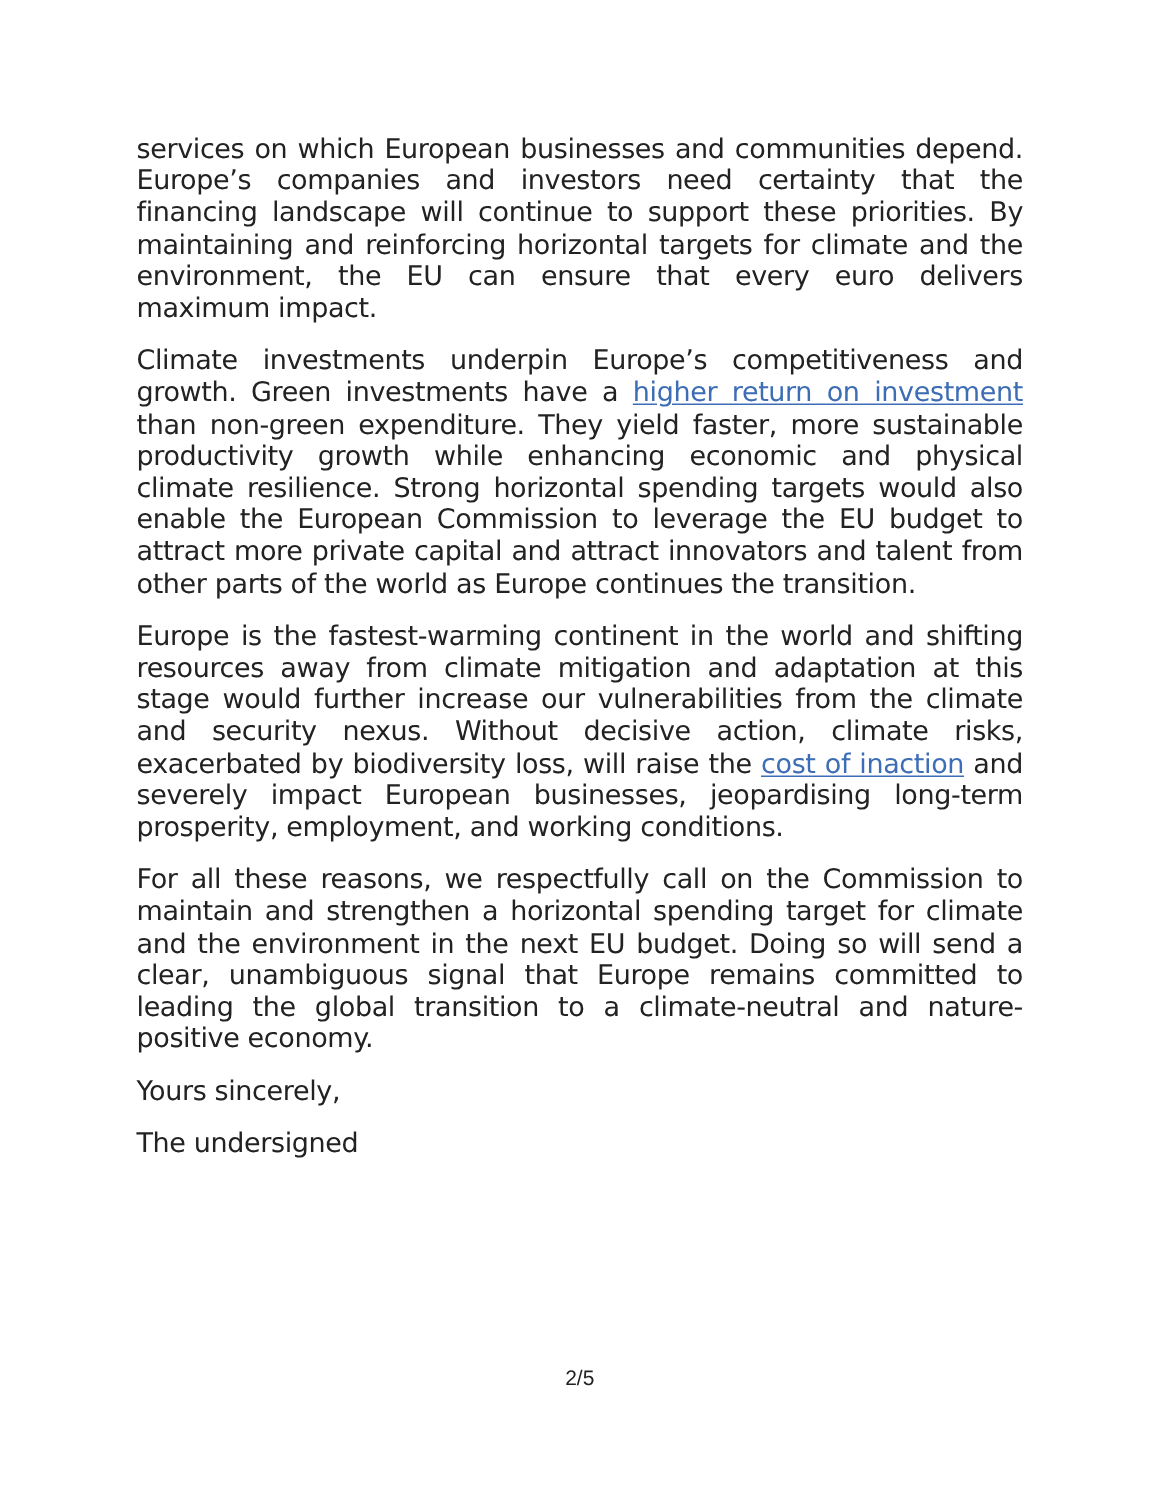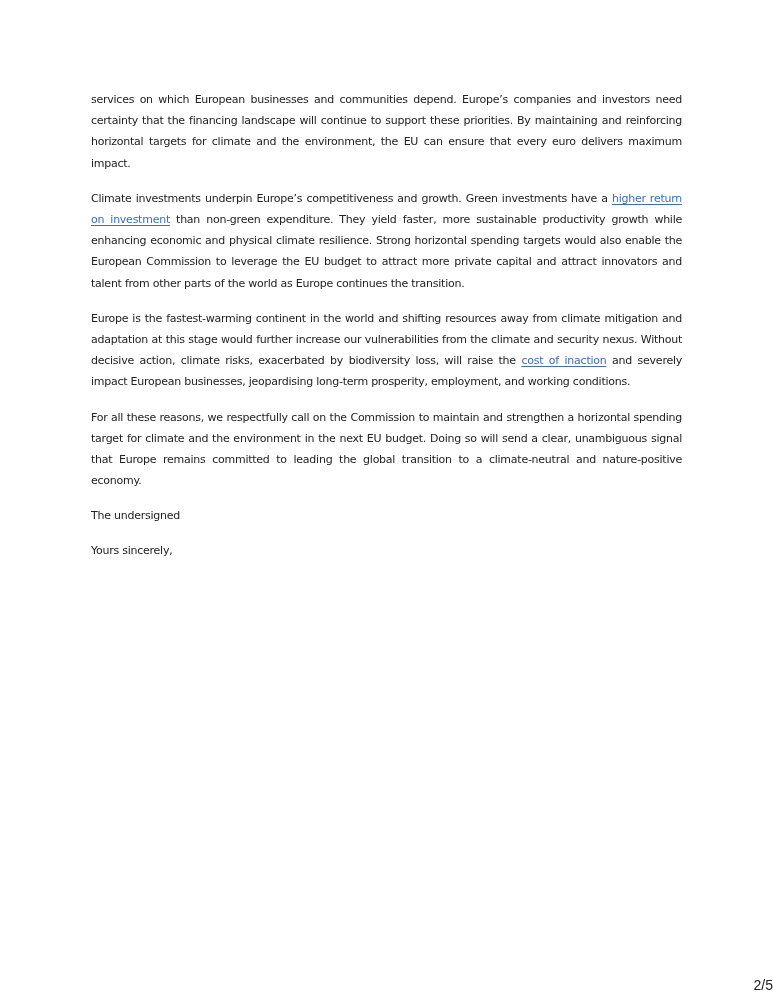--- a/index.html
+++ b/index.html
@@ -3,41 +3,41 @@
   <meta charset="utf-8">
   <style>
     html, body { margin: 0; padding: 0; background: #ffffff; }
     body { width: 773px; height: 1000px; position: relative; overflow: hidden; }
     .page {
       position: absolute;
       left: 91px;
       top: 89px;
       width: 591px;
       font-family: "DejaVu Sans", sans-serif;
-      font-size: 11px;
+      font-size: 18px;
       line-height: 21.2px;
       color: #222222;
       letter-spacing: -0.25px;
     }
     .para {
       margin: 0 0 14px 0;
       text-align: justify;
       text-align-last: left;
     }
     .para.single { margin-bottom: 13px; }
     a.link {
       color: #3d6db5;
       text-underline-offset: 2px;
     }
     .footer {
       position: absolute;
       left: 0;
       width: 773px;
-      top: 977px;
-      text-align: right;
+      top: 910px;
+      text-align: center;
       font-family: "Liberation Sans", sans-serif;
       font-size: 14px;
       color: #222222;
     }
   </style>
 </head>
 <body>
 
 <div class="page">
   <p class="para">
@@ -49,18 +49,18 @@
   </p>
 
   <p class="para">
     <span>Europe is the fastest-warming continent in the world and shifting resources away from climate mitigation and adaptation at this stage would further increase our vulnerabilities from the climate and security nexus. Without decisive action, climate risks, exacerbated by biodiversity loss, will raise the </span><a class="link" href="#">cost of inaction</a><span> and severely impact European businesses, jeopardising long-term prosperity, employment, and working conditions.</span>
   </p>
 
   <p class="para">
     <span>For all these reasons, we respectfully call on the Commission to maintain and strengthen a horizontal spending target for climate and the environment in the next EU budget. Doing so will send a clear, unambiguous signal that Europe remains committed to leading the global transition to a climate-neutral and nature-positive economy.</span>
   </p>
 
+  <p class="para single">Yours sincerely,</p>
+
   <p class="para single">The undersigned</p>
-
-  <p class="para single">Yours sincerely,</p>
 </div>
 
 <div class="footer">2/5</div>
 
 </body></html>

